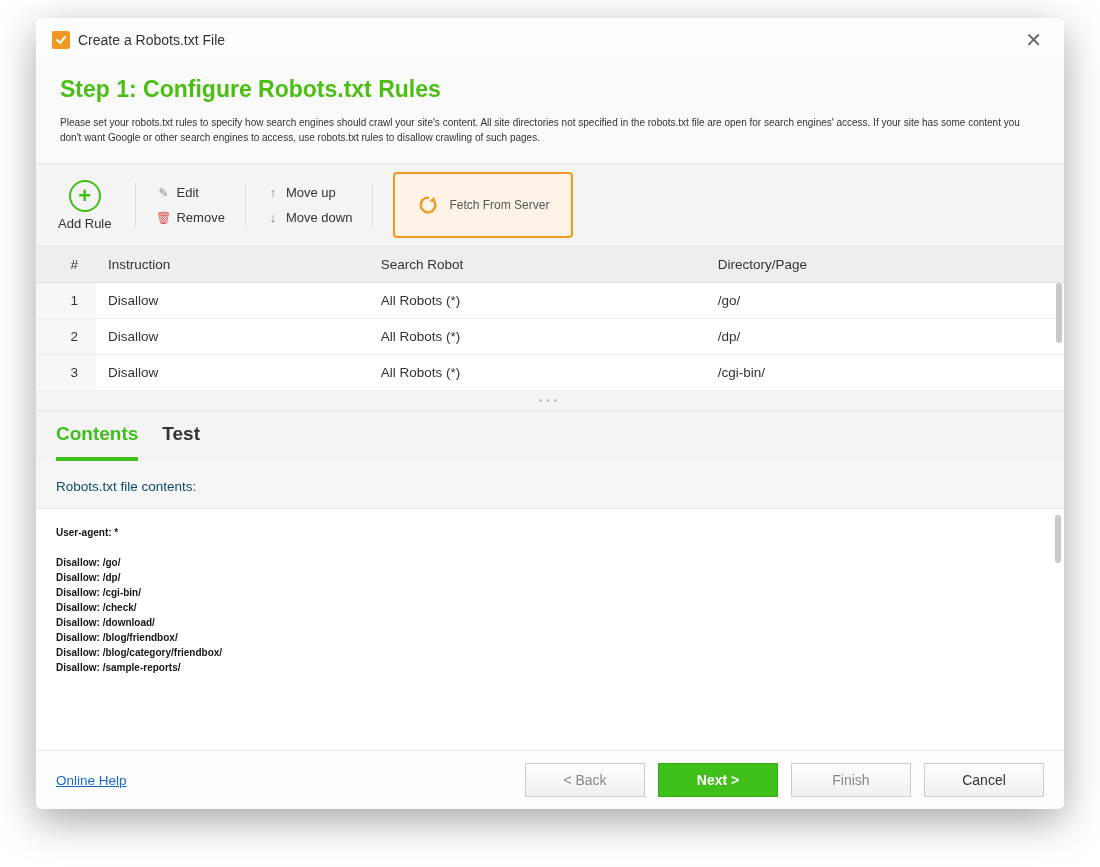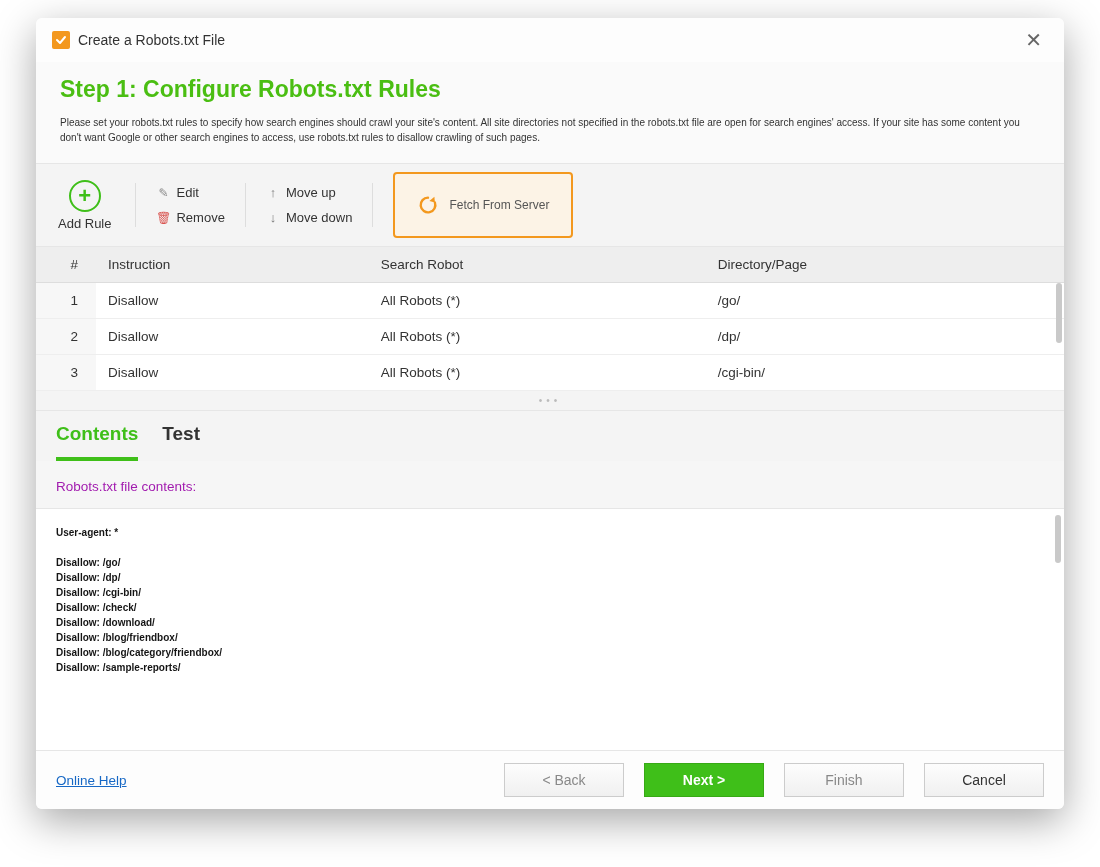--- a/index.html
+++ b/index.html
@@ -184,21 +184,21 @@
     color: #333;
   }
   .tab.active {
     color: #3fbf19;
     border-bottom: 4px solid #3fbf19;
   }
   
   .contents-label {
     padding: 18px 20px 14px 20px;
     font-size: 13.5px;
-    color: #a21caf;
+    color: #0c4a6e;
     background: #f6f6f6;
     border-bottom: 1px solid #e6e6e6;
   }
   
   .preview-wrap {
     flex: 1;
     position: relative;
     background: #fff;
     overflow: hidden;
   }
@@ -220,21 +220,21 @@
     background: #c9c9c9;
     border-radius: 3px;
   }
   
   .footer {
     display: flex;
     align-items: center;
     padding: 12px 20px;
     border-top: 1px solid #e6e6e6;
     background: #fdfdfd;
-    gap: 20px;
+    gap: 13px;
   }
   .help-link {
     color: #1768c5;
     font-size: 13.5px;
     text-decoration: underline;
     cursor: pointer;
   }
   .footer .spacer { flex: 1; }
   .btn {
     min-width: 120px;

